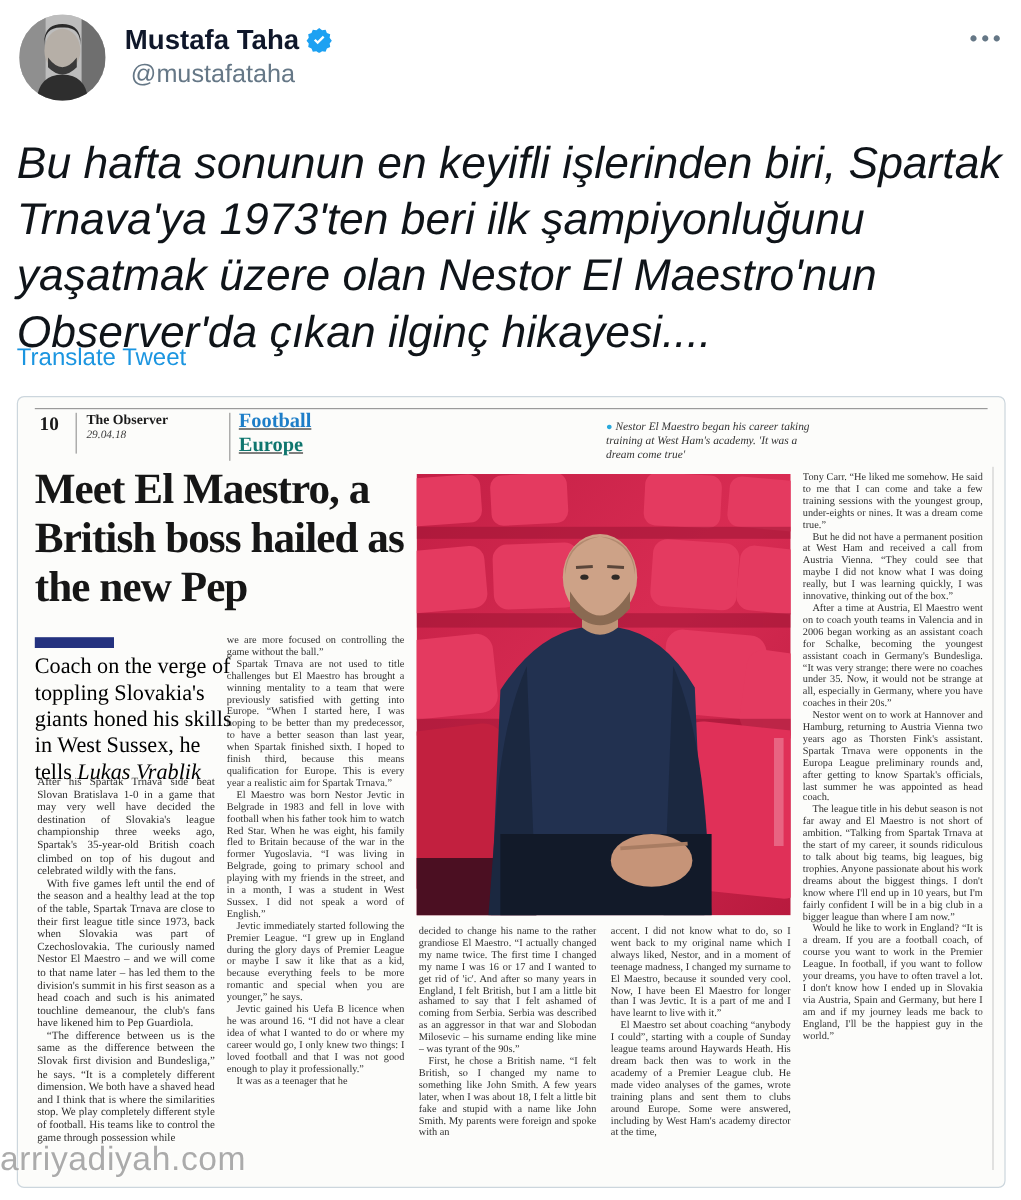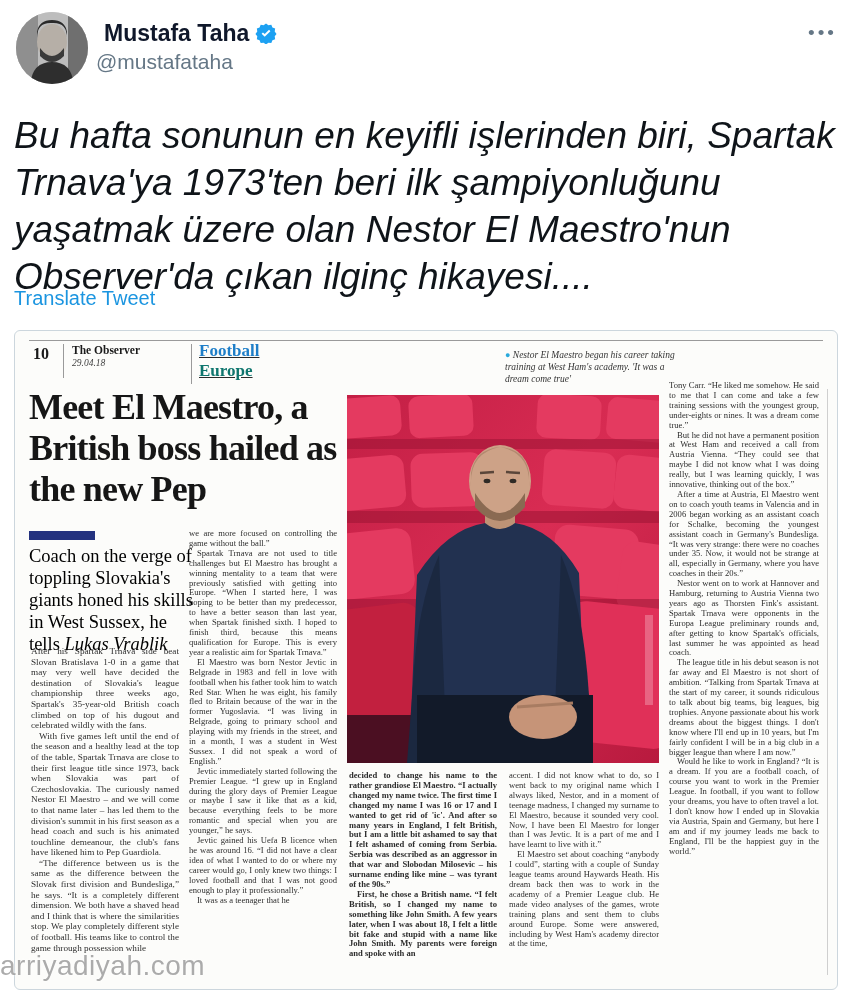--- a/index.html
+++ b/index.html
@@ -4,21 +4,21 @@
 <style>
   html,body{margin:0;padding:0;background:#fff;}
   body{width:851px;height:1000px;position:relative;overflow:hidden;
        font-family:"Liberation Sans",sans-serif;color:#0f1419;}
   .abs{position:absolute;}
 
   
   .avatar{left:16px;top:12px;width:72px;height:72px;border-radius:50%;overflow:hidden;background:#c9c9c9;}
   .author-name{left:104px;top:20px;font-size:23px;font-weight:bold;color:#0f172a;}
   .badge{display:inline-block;vertical-align:-3px;margin-left:6px;}
-  .author-handle{left:96px;top:50px;font-size:21px;color:#657786;}
+  .author-handle{left:109px;top:50px;font-size:21px;color:#657786;}
   .more-btn{left:808px;top:22px;font-size:19px;color:#657786;letter-spacing:3px;cursor:pointer;}
 
   
   .tweet-text{left:14px;top:112px;width:822px;font-size:37px;line-height:47px;color:#0f1419;font-style:italic;}
   .translate{left:14px;top:287px;font-size:20px;color:#1b95e0;cursor:pointer;}
 
   
   .np-card{left:14px;top:330px;width:822px;height:658px;border:1px solid #ccd6dd;border-radius:6px;
            background:#fcfcfa;overflow:hidden;font-family:"Liberation Serif","DejaVu Serif",serif;color:#2b2b2b;}
   .np-toprule{left:14px;top:9px;width:794px;height:1px;background:#9a9a9a;}
@@ -34,23 +34,23 @@
   .np-headline{left:14px;top:56px;width:336px;font-size:36px;line-height:41px;font-weight:bold;
                color:#161616;letter-spacing:-0.8px;}
   .np-bluebar{left:14px;top:200px;width:66px;height:9px;background:#24327f;}
   .np-standfirst{left:14px;top:214px;width:164px;font-size:18.5px;line-height:22px;color:#000000;}
   .np-standfirst .sf-author{font-style:italic;}
   .np-col{font-size:8.6px;line-height:9.9px;text-align:justify;color:#2e2e2e;}
   .np-col p{margin:0;text-indent:8px;}
   .np-col p:first-child{text-indent:0;}
   .col1{left:16px;top:315px;width:148px;font-size:9.2px;line-height:10.6px;}
   .col2{left:174px;top:198px;width:148px;height:460px;overflow:hidden;}
-  .col3{left:334px;top:440px;width:148px;height:218px;overflow:hidden;font-weight:bold;}
+  .col3{left:334px;top:440px;width:148px;height:218px;overflow:hidden;}
   .col4{left:494px;top:440px;width:150px;height:218px;overflow:hidden;}
-  .col5{left:654px;top:50px;width:150px;height:582px;overflow:hidden;}
+  .col5{left:654px;top:62px;width:150px;height:582px;overflow:hidden;}
   .np-rightrule{left:812px;top:58px;width:1px;height:586px;background:#cfcfcf;}
   .np-photo{left:332px;top:64px;width:312px;height:368px;overflow:hidden;}
 
   
   .watermark{left:0;top:950px;font-size:28px;color:#a3a3a3;opacity:.9;letter-spacing:.5px;
              text-shadow:0 0 3px #fff;font-family:"Liberation Sans",sans-serif;}
 </style>
 </head>
 <body>
 

